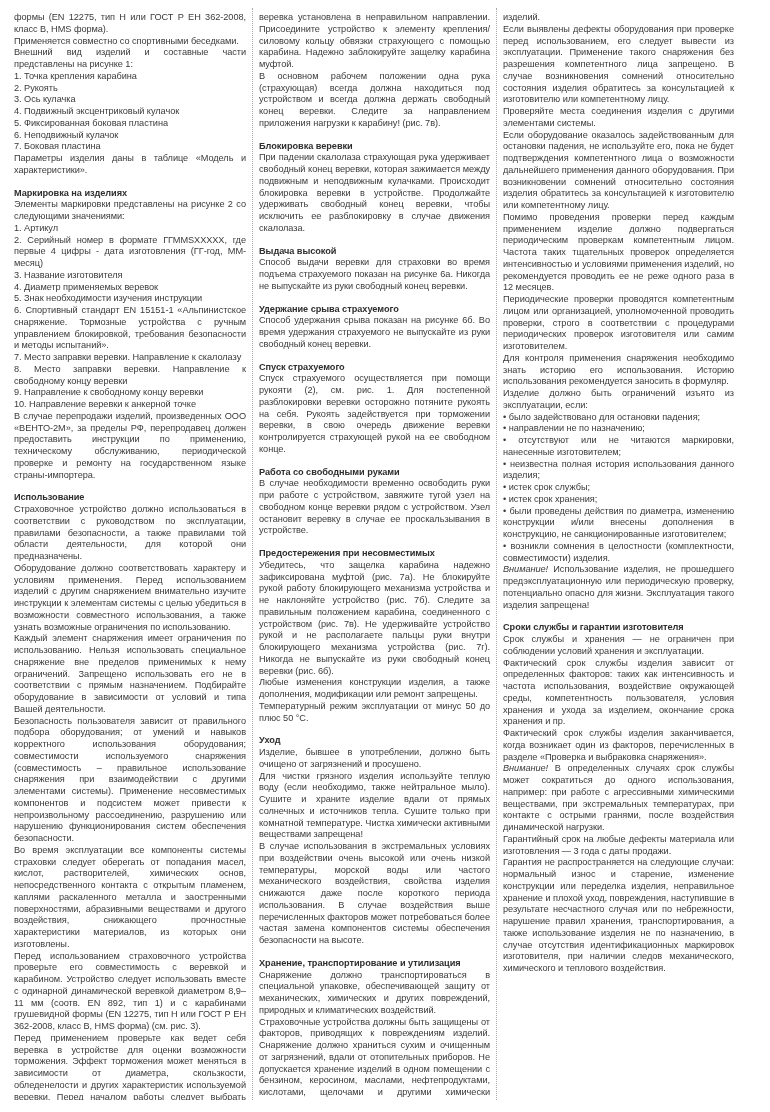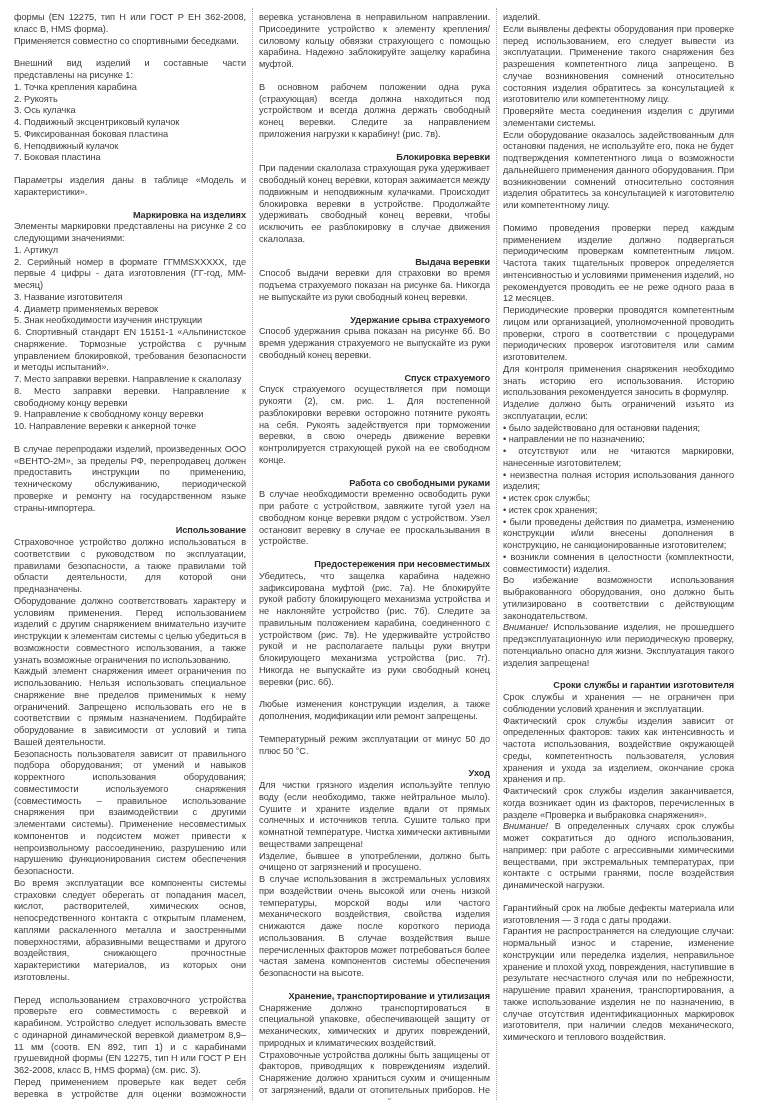--- a/index.html
+++ b/index.html
@@ -21,22 +21,22 @@
     flex: 0 0 244px;
     padding: 4px 6px 0 6px;
     font-size: 9.2px;
     line-height: 11.75px;
     letter-spacing: -0.05px;
     overflow: hidden;
     height: 1092px;
   }
   .col + .col { border-left: 1px dotted #a9a9a9; }
   .blk { text-align: justify; text-justify: inter-word; hyphens: none; }
-  .blk.h  { font-weight: bold; text-align: right; margin-top: 11px; color: #2e2e2e; }
-  .blk.p2 { margin-top: 11px; }
+  .blk.h  { font-weight: bold; text-align: left; margin-top: 11px; color: #2e2e2e; }
+  .blk.p2 { }
   .bi { font-weight: normal; font-style: italic; }
 </style>
 </head>
 <body>
 
 <div class="page">
   <div class="col">
       <div class="blk p">формы (EN 12275, тип Н или ГОСТ Р ЕН 362-2008, класс В, HMS форма).</div>
       <div class="blk p">Применяется совместно со спортивными беседками.</div>
       <div class="blk p2">Внешний вид изделий и составные части представлены на рисунке 1:</div>
@@ -68,35 +68,35 @@
       <div class="blk p">Безопасность пользователя зависит от правильного подбора оборудования; от умений и навыков корректного использования оборудования; совместимости используемого снаряжения (совместимость – правильное использование снаряжения при взаимодействии с другими элементами системы). Применение несовместимых компонентов и подсистем может привести к непроизвольному рассоединению, разрушению или нарушению функционирования систем обеспечения безопасности.</div>
       <div class="blk p">Во время эксплуатации все компоненты системы страховки следует оберегать от попадания масел, кислот, растворителей, химических основ, непосредственного контакта с открытым пламенем, каплями раскаленного металла и заостренными поверхностями, абразивными веществами и другого воздействия, снижающего прочностные характеристики материалов, из которых они изготовлены.</div>
       <div class="blk p2">Перед использованием страховочного устройства проверьте его совместимость с веревкой и карабином. Устройство следует использовать вместе с одинарной динамической веревкой диаметром 8,9–11 мм (соотв. EN 892, тип 1) и с карабинами грушевидной формы (EN 12275, тип Н или ГОСТ Р ЕН 362-2008, класс В, HMS форма) (см. рис. 3).</div>
       <div class="blk p">Перед применением проверьте как ведет себя веревка в устройстве для оценки возможности торможения. Эффект торможения может меняться в зависимости от диаметра, скользкости, обледенелости и других характеристик используемой веревки. Перед началом работы следует выбрать провисание веревки.</div>
     </div>
   <div class="col">
       <div class="blk p">веревка установлена в неправильном направлении. Присоедините устройство к элементу крепления/силовому кольцу обвязки страхующего с помощью карабина. Надежно заблокируйте защелку карабина муфтой.</div>
       <div class="blk p2">В основном рабочем положении одна рука (страхующая) всегда должна находиться под устройством и всегда должна держать свободный конец веревки. Следите за направлением приложения нагрузки к карабину! (рис. 7в).</div>
       <div class="blk h">Блокировка веревки</div>
       <div class="blk p">При падении скалолаза страхующая рука удерживает свободный конец веревки, которая зажимается между подвижным и неподвижным кулачками. Происходит блокировка веревки в устройстве. Продолжайте удерживать свободный конец веревки, чтобы исключить ее разблокировку в случае движения скалолаза.</div>
-      <div class="blk h">Выдача веревки</div>
+      <div class="blk h">Выдача высокой</div>
       <div class="blk p">Способ выдачи веревки для страховки во время подъема страхуемого показан на рисунке 6а. Никогда не выпускайте из руки свободный конец веревки.</div>
       <div class="blk h">Удержание срыва страхуемого</div>
       <div class="blk p">Способ удержания срыва показан на рисунке 6б. Во время удержания страхуемого не выпускайте из руки свободный конец веревки.</div>
       <div class="blk h">Спуск страхуемого</div>
       <div class="blk p">Спуск страхуемого осуществляется при помощи рукояти (2), см. рис. 1. Для постепенной разблокировки веревки осторожно потяните рукоять на себя. Рукоять задействуется при торможении веревки, в свою очередь движение веревки контролируется страхующей рукой на ее свободном конце.</div>
       <div class="blk h">Работа со свободными руками</div>
       <div class="blk p">В случае необходимости временно освободить руки при работе с устройством, завяжите тугой узел на свободном конце веревки рядом с устройством. Узел остановит веревку в случае ее проскальзывания в устройстве.</div>
       <div class="blk h">Предостережения при несовместимых</div>
       <div class="blk p">Убедитесь, что защелка карабина надежно зафиксирована муфтой (рис. 7а). Не блокируйте рукой работу блокирующего механизма устройства и не наклоняйте устройство (рис. 7б). Следите за правильным положением карабина, соединенного с устройством (рис. 7в). Не удерживайте устройство рукой и не располагаете пальцы руки внутри блокирующего механизма устройства (рис. 7г). Никогда не выпускайте из руки свободный конец веревки (рис. 6б).</div>
       <div class="blk p2">Любые изменения конструкции изделия, а также дополнения, модификации или ремонт запрещены.</div>
       <div class="blk p2">Температурный режим эксплуатации от минус 50 до плюс 50 °C.</div>
       <div class="blk h">Уход</div>
+      <div class="blk p">Изделие, бывшее в употреблении, должно быть очищено от загрязнений и просушено.</div>
       <div class="blk p">Для чистки грязного изделия используйте теплую воду (если необходимо, также нейтральное мыло). Сушите и храните изделие вдали от прямых солнечных и источников тепла. Сушите только при комнатной температуре. Чистка химически активными веществами запрещена!</div>
-      <div class="blk p">Изделие, бывшее в употреблении, должно быть очищено от загрязнений и просушено.</div>
       <div class="blk p">В случае использования в экстремальных условиях при воздействии очень высокой или очень низкой температуры, морской воды или частого механического воздействия, свойства изделия снижаются даже после короткого периода использования. В случае воздействия выше перечисленных факторов может потребоваться более частая замена компонентов системы обеспечения безопасности на высоте.</div>
       <div class="blk h">Хранение, транспортирование и утилизация</div>
       <div class="blk p">Снаряжение должно транспортироваться в специальной упаковке, обеспечивающей защиту от механических, химических и других повреждений, природных и климатических воздействий.</div>
       <div class="blk p">Страховочные устройства должны быть защищены от факторов, приводящих к повреждениям изделий. Снаряжение должно храниться сухим и очищенным от загрязнений, вдали от отопительных приборов. Не допускается хранение изделий в одном помещении с бензином, керосином, маслами, нефтепродуктами, кислотами, щелочами и другими химически активными веществами. Нельзя хранить изделия под воздействием прямых солнечных лучей и других источников ультрафиолетового излучения.</div>
     </div>
   <div class="col">
       <div class="blk p">изделий.</div>
       <div class="blk p">Если выявлены дефекты оборудования при проверке перед использованием, его следует вывести из эксплуатации. Применение такого снаряжения без разрешения компетентного лица запрещено. В случае возникновения сомнений относительно состояния изделия обратитесь за консультацией к изготовителю или компетентному лицу.</div>
       <div class="blk p">Проверяйте места соединения изделия с другими элементами системы.</div>
       <div class="blk p">Если оборудование оказалось задействованным для остановки падения, не используйте его, пока не будет подтверждения компетентного лица о возможности дальнейшего применения данного оборудования. При возникновении сомнений относительно состояния изделия обратитесь за консультацией к изготовителю или компетентному лицу.</div>
@@ -105,21 +105,20 @@
       <div class="blk p">Для контроля применения снаряжения необходимо знать историю его использования. Историю использования рекомендуется заносить в формуляр.</div>
       <div class="blk p">Изделие должно быть ограничений изъято из эксплуатации, если:</div>
       <div class="blk li">• было задействовано для остановки падения;</div>
       <div class="blk li">• направлении не по назначению;</div>
       <div class="blk li">• отсутствуют или не читаются маркировки, нанесенные изготовителем;</div>
       <div class="blk li">• неизвестна полная история использования данного изделия;</div>
       <div class="blk li">• истек срок службы;</div>
       <div class="blk li">• истек срок хранения;</div>
       <div class="blk li">• были проведены действия по диаметра, изменению конструкции и/или внесены дополнения в конструкцию, не санкционированные изготовителем;</div>
       <div class="blk li">• возникли сомнения в целостности (комплектности, совместимости) изделия.</div>
-      <div class="blk p">Во избежание возможности использования выбракованного оборудования, оно должно быть утилизировано в соответствии с действующим законодательством.</div>
       <div class="blk p"><span class="bi">Внимание!</span> Использование изделия, не прошедшего предэксплуатационную или периодическую проверку, потенциально опасно для жизни. Эксплуатация такого изделия запрещена!</div>
       <div class="blk h">Сроки службы и гарантии изготовителя</div>
       <div class="blk p">Срок службы и хранения — не ограничен при соблюдении условий хранения и эксплуатации.</div>
       <div class="blk p">Фактический срок службы изделия зависит от определенных факторов: таких как интенсивность и частота использования, воздействие окружающей среды, компетентность пользователя, условия хранения и ухода за изделием, окончание срока хранения и пр.</div>
       <div class="blk p">Фактический срок службы изделия заканчивается, когда возникает один из факторов, перечисленных в разделе «Проверка и выбраковка снаряжения».</div>
       <div class="blk p"><span class="bi">Внимание!</span> В определенных случаях срок службы может сократиться до одного использования, например: при работе с агрессивными химическими веществами, при экстремальных температурах, при контакте с острыми гранями, после воздействия динамической нагрузки.</div>
       <div class="blk p2">Гарантийный срок на любые дефекты материала или изготовления — 3 года с даты продажи.</div>
       <div class="blk p">Гарантия не распространяется на следующие случаи: нормальный износ и старение, изменение конструкции или переделка изделия, неправильное хранение и плохой уход, повреждения, наступившие в результате несчастного случая или по небрежности, нарушение правил хранения, транспортирования, а также использование изделия не по назначению, в случае отсутствия идентификационных маркировок изготовителя, при наличии следов механического, химического и теплового воздействия.</div>
     </div>
 </div>

